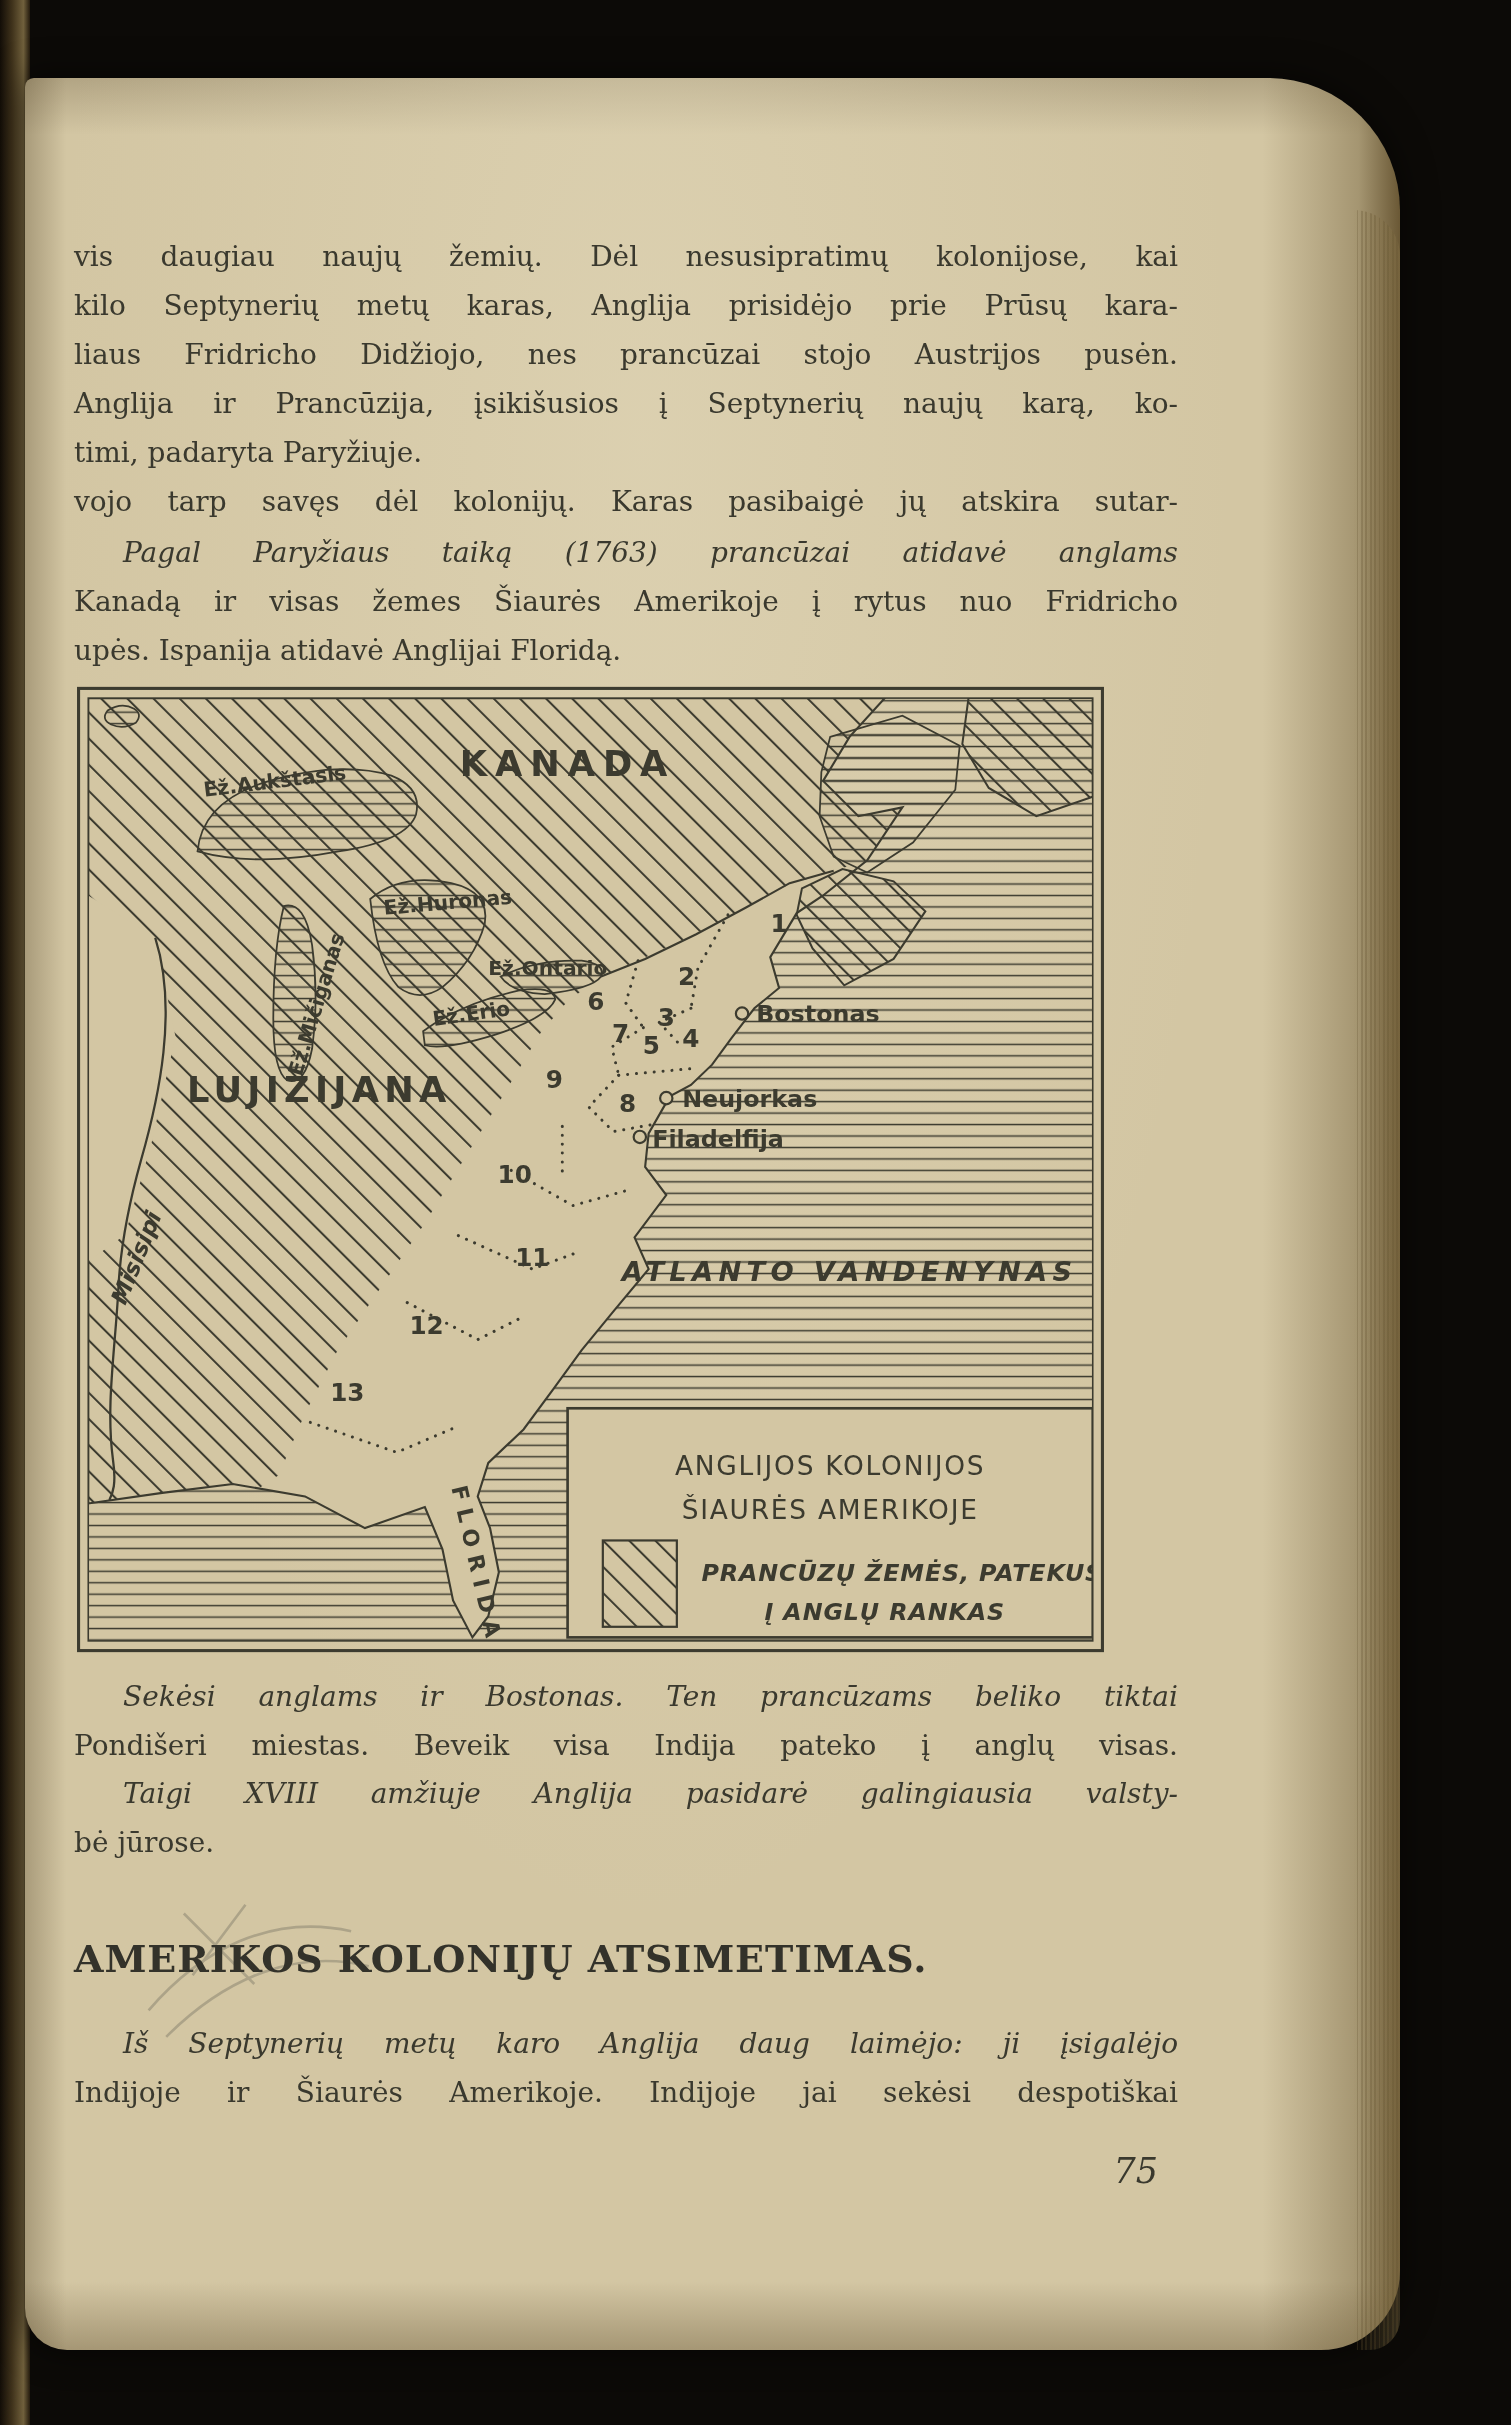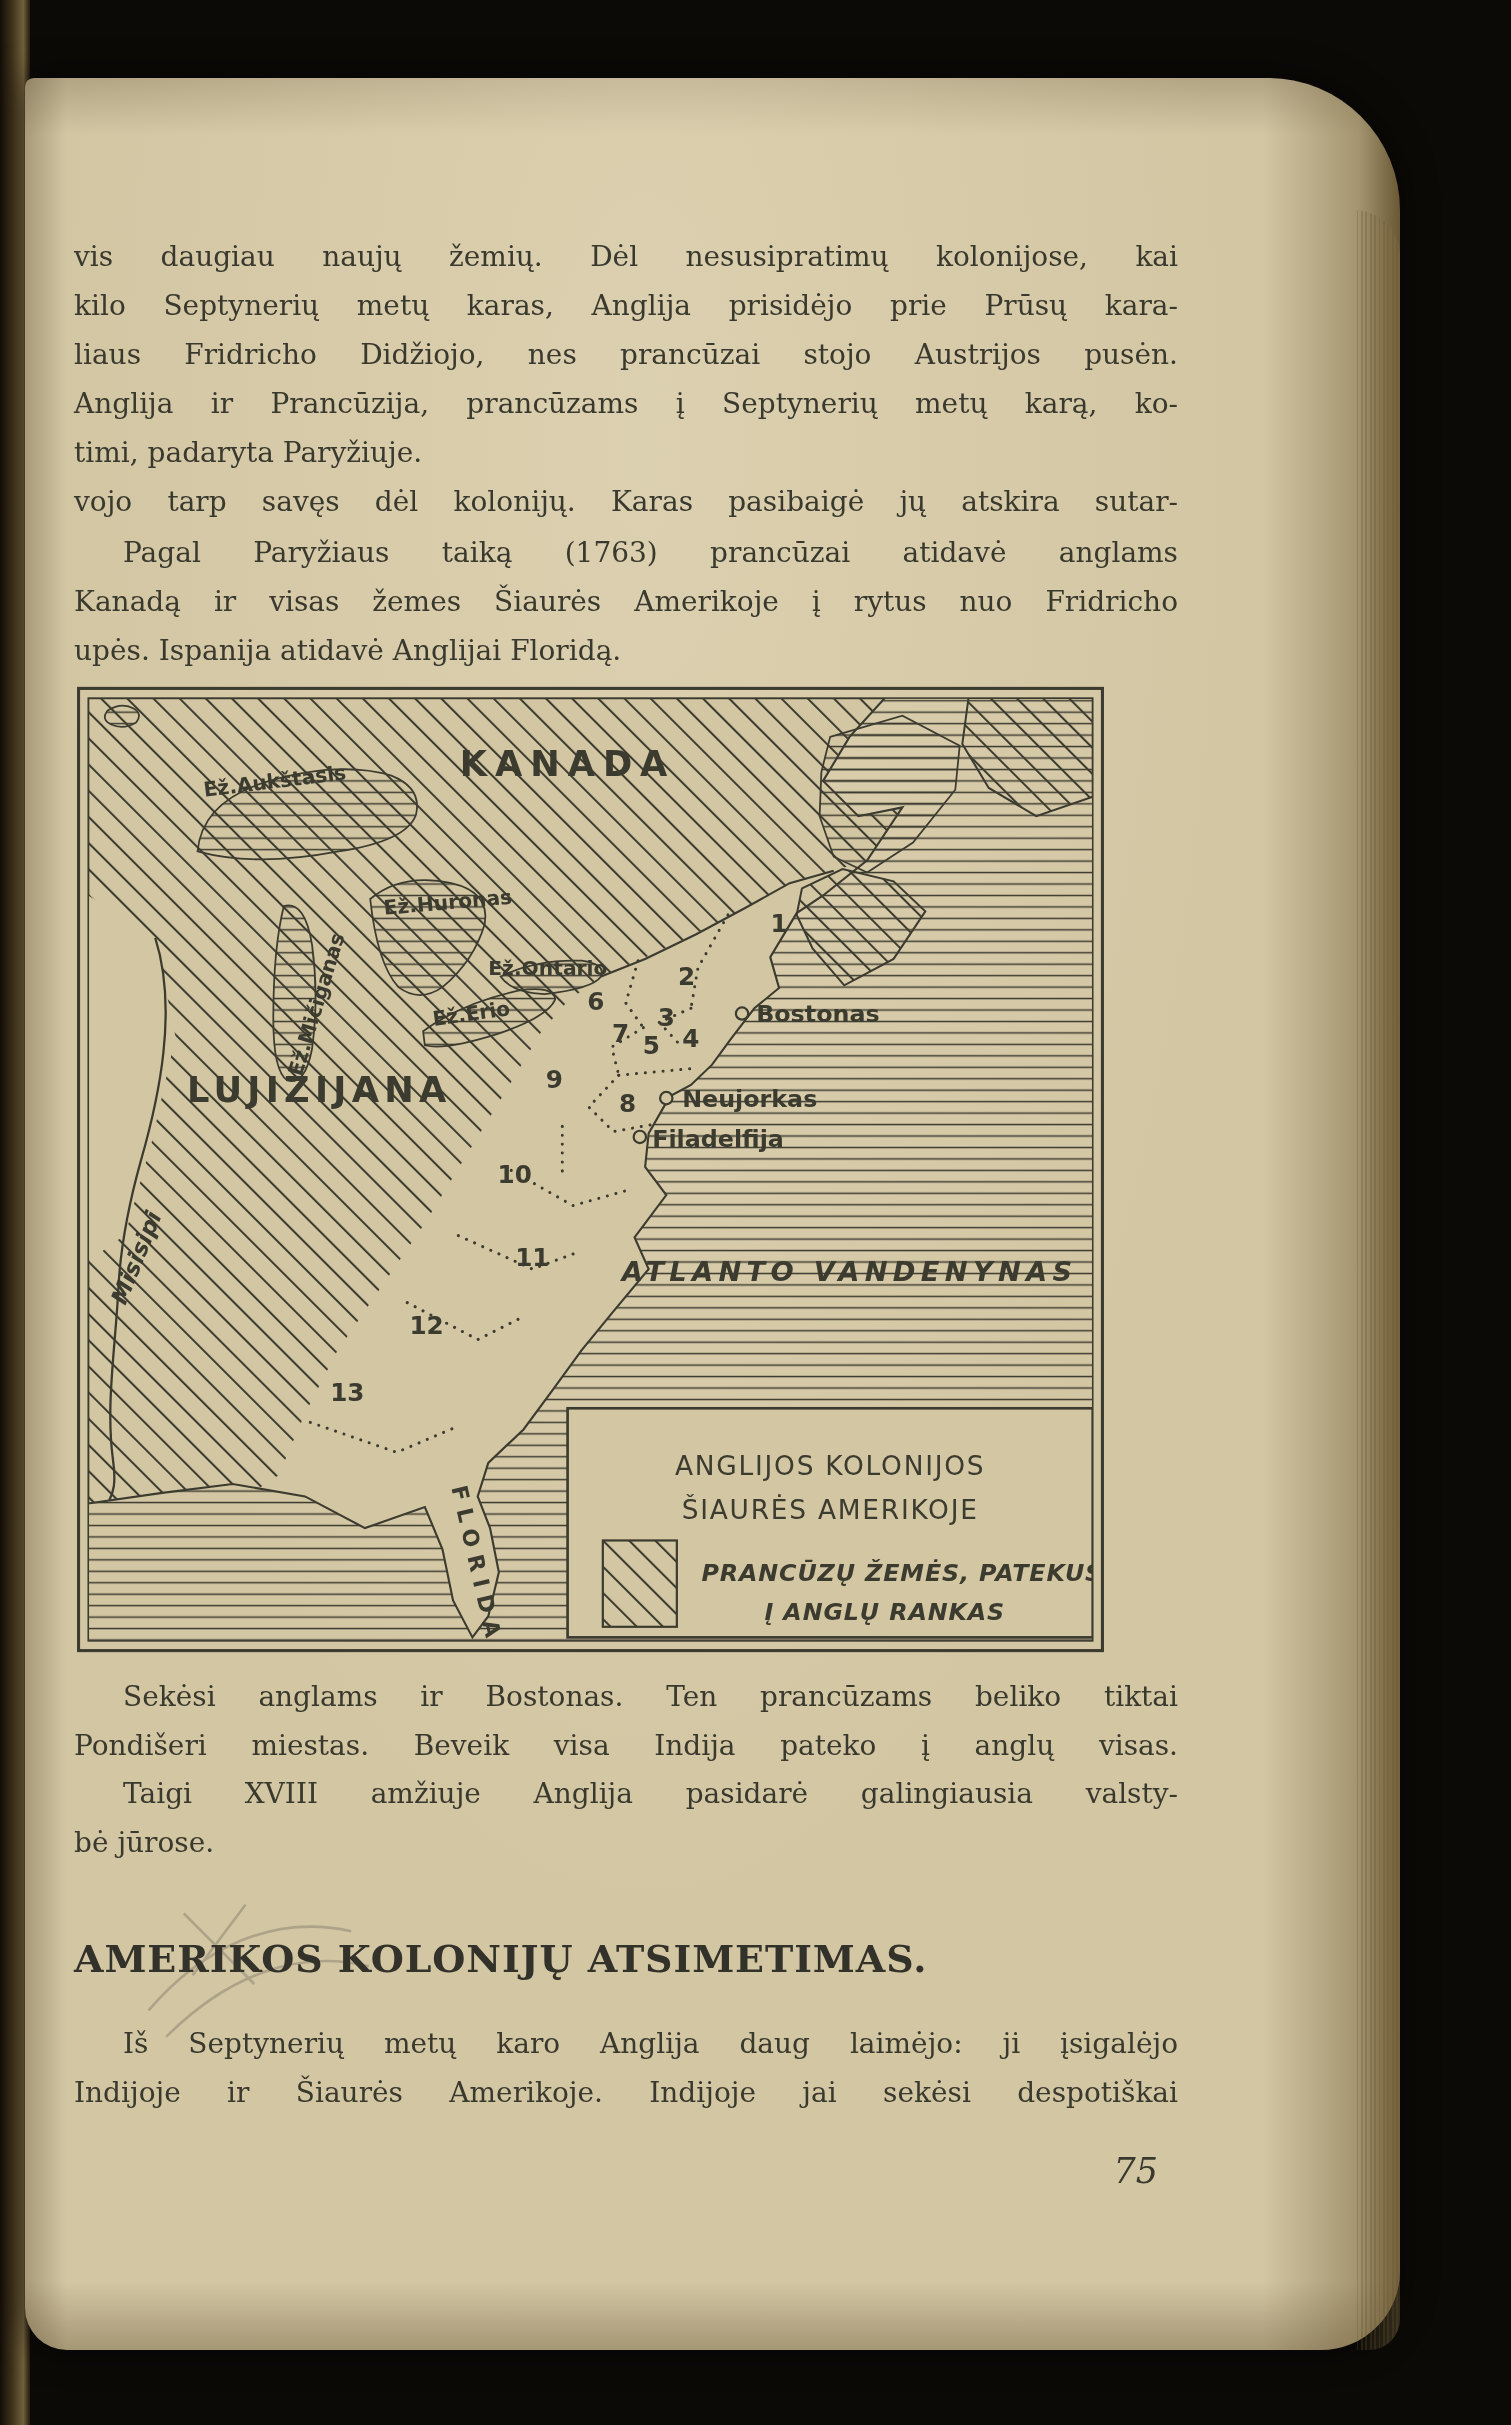--- a/index.html
+++ b/index.html
@@ -18,21 +18,21 @@
          border-radius:8.8px 132px 79px 42px;
          box-shadow:0 0 35px rgba(0,0,0,.6);}
   .page-edge{position:absolute;right:0;top:132px;bottom:0;width:46px;pointer-events:none;
          background:repeating-linear-gradient(to right, rgba(96,80,46,0) 0 2.6px, rgba(96,80,46,.28) 2.6px 4.4px),
                     linear-gradient(to right, rgba(140,120,76,0), rgba(140,120,76,.35));
          border-radius:0 106px 71px 0;}
   .content{position:absolute;inset:0;}
   .tcol{position:absolute;left:49px;width:1104px;}
   .line{font-size:28px;line-height:49px;color:#3a392e;white-space:nowrap;}
   .j{white-space:normal;text-align:justify;text-align-last:justify;}
-  .ind{text-indent:49px;}
+  .ind{text-indent:49px;font-style:italic;}
   .heading{position:absolute;left:49px;width:1104px;top:1826px;text-align:left;
            font-size:38px;font-weight:bold;letter-spacing:0.9px;color:#33322a;}
   .pagenum{position:absolute;left:49px;width:1084px;top:2073px;text-align:right;
            font-size:35px;color:#3a392e;font-style:italic;}
   .mapfig{position:absolute;left:49px;top:606px;width:1033px;height:971px;margin:0;}
   .pencil{position:absolute;left:106px;top:1800px;width:317px;height:212px;opacity:.5;}
   .m-region{font:600 40px "DejaVu Sans",sans-serif;letter-spacing:9px;fill:#3c3b2f;}
   .m-region2{font:600 40px "DejaVu Sans",sans-serif;letter-spacing:6px;fill:#3c3b2f;}
   .m-lake{font:600 23px "DejaVu Sans",sans-serif;fill:#3c3b2f;}
   .m-city{font:600 27px "DejaVu Sans",sans-serif;fill:#3c3b2f;}
@@ -51,21 +51,21 @@
 
   <div class="paper">
     <div class="page-edge"></div>
 
     <div class="content">
 
       <div class="tcol" style="top:154px">
         <div class="line j">vis daugiau naujų žemių.  Dėl nesusipratimų  kolonijose, kai</div>
         <div class="line j">kilo Septynerių metų karas, Anglija prisidėjo prie Prūsų kara-</div>
         <div class="line j">liaus Fridricho Didžiojo, nes prancūzai stojo Austrijos pusėn.</div>
-        <div class="line j">Anglija ir Prancūzija, prancūzams į Septynerių metų karą, ko-</div>
+        <div class="line j">Anglija ir Prancūzija, įsikišusios į Septynerių naujų karą, ko-</div>
         <div class="line">timi, padaryta Paryžiuje.</div>
         <div class="line j">vojo tarp savęs dėl kolonijų.  Karas pasibaigė jų atskira sutar-</div>
       </div>
       <div class="tcol" style="top:450px">
         <div class="line j ind">Pagal Paryžiaus taiką (1763) prancūzai atidavė anglams</div>
         <div class="line j">Kanadą ir visas žemes Šiaurės Amerikoje į rytus nuo Fridricho</div>
         <div class="line">upės.  Ispanija atidavė Anglijai Floridą.</div>
       </div>
 
       <figure class="mapfig">

